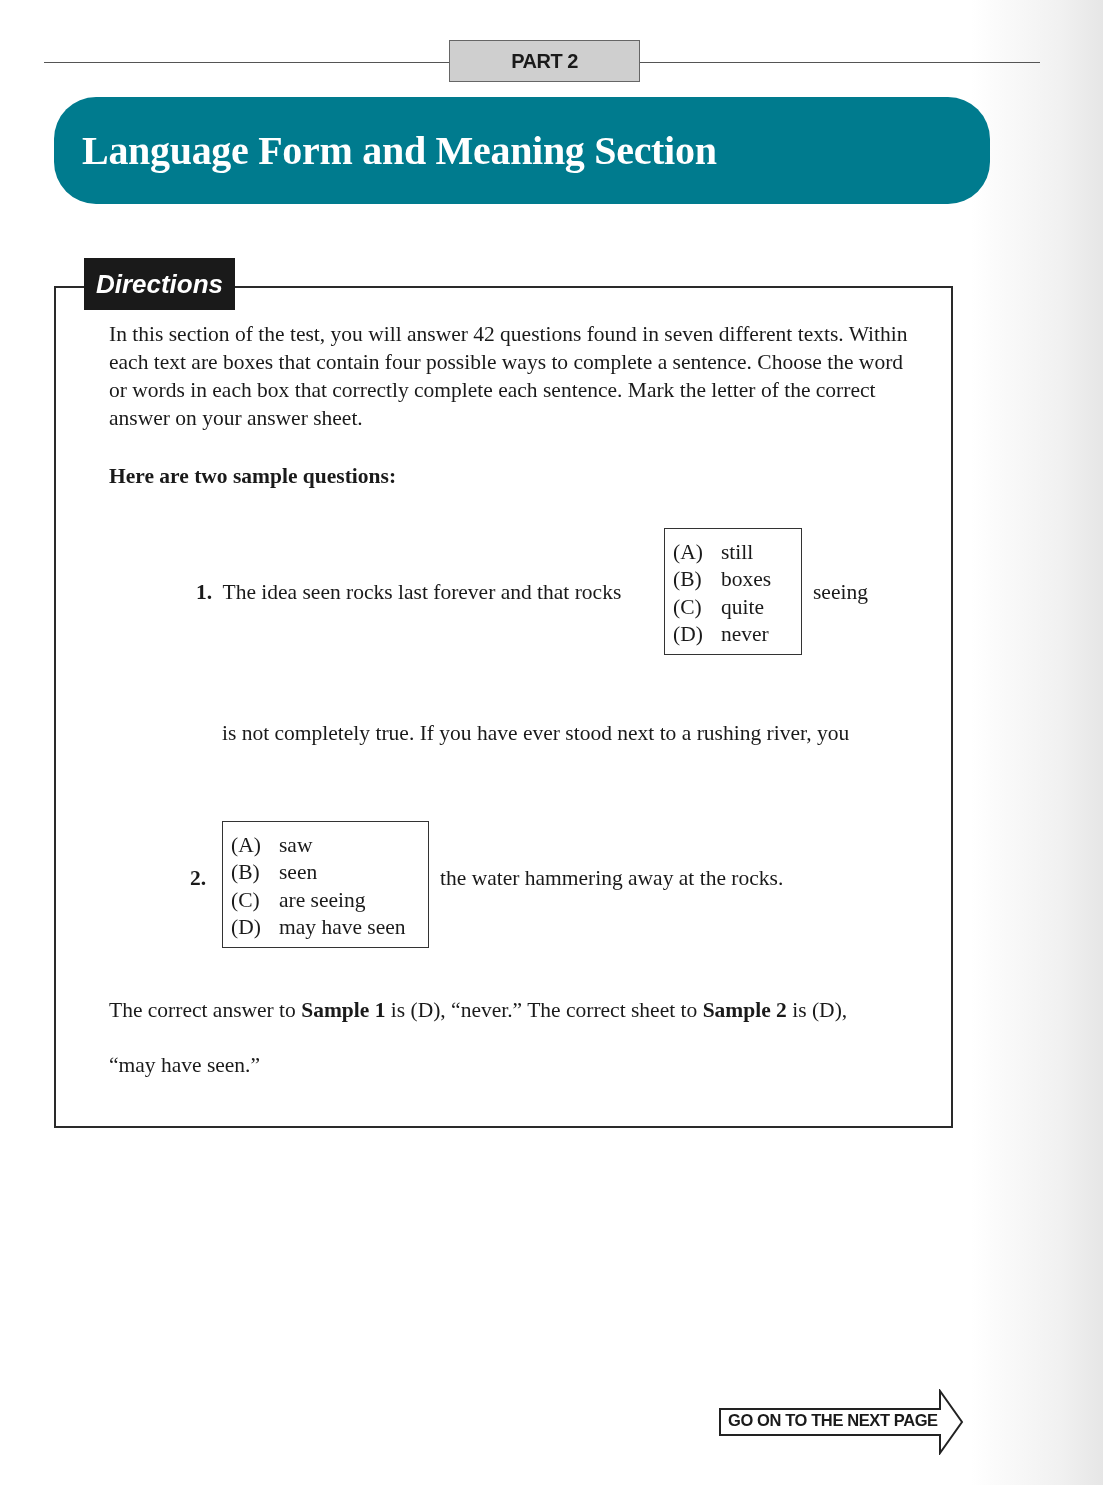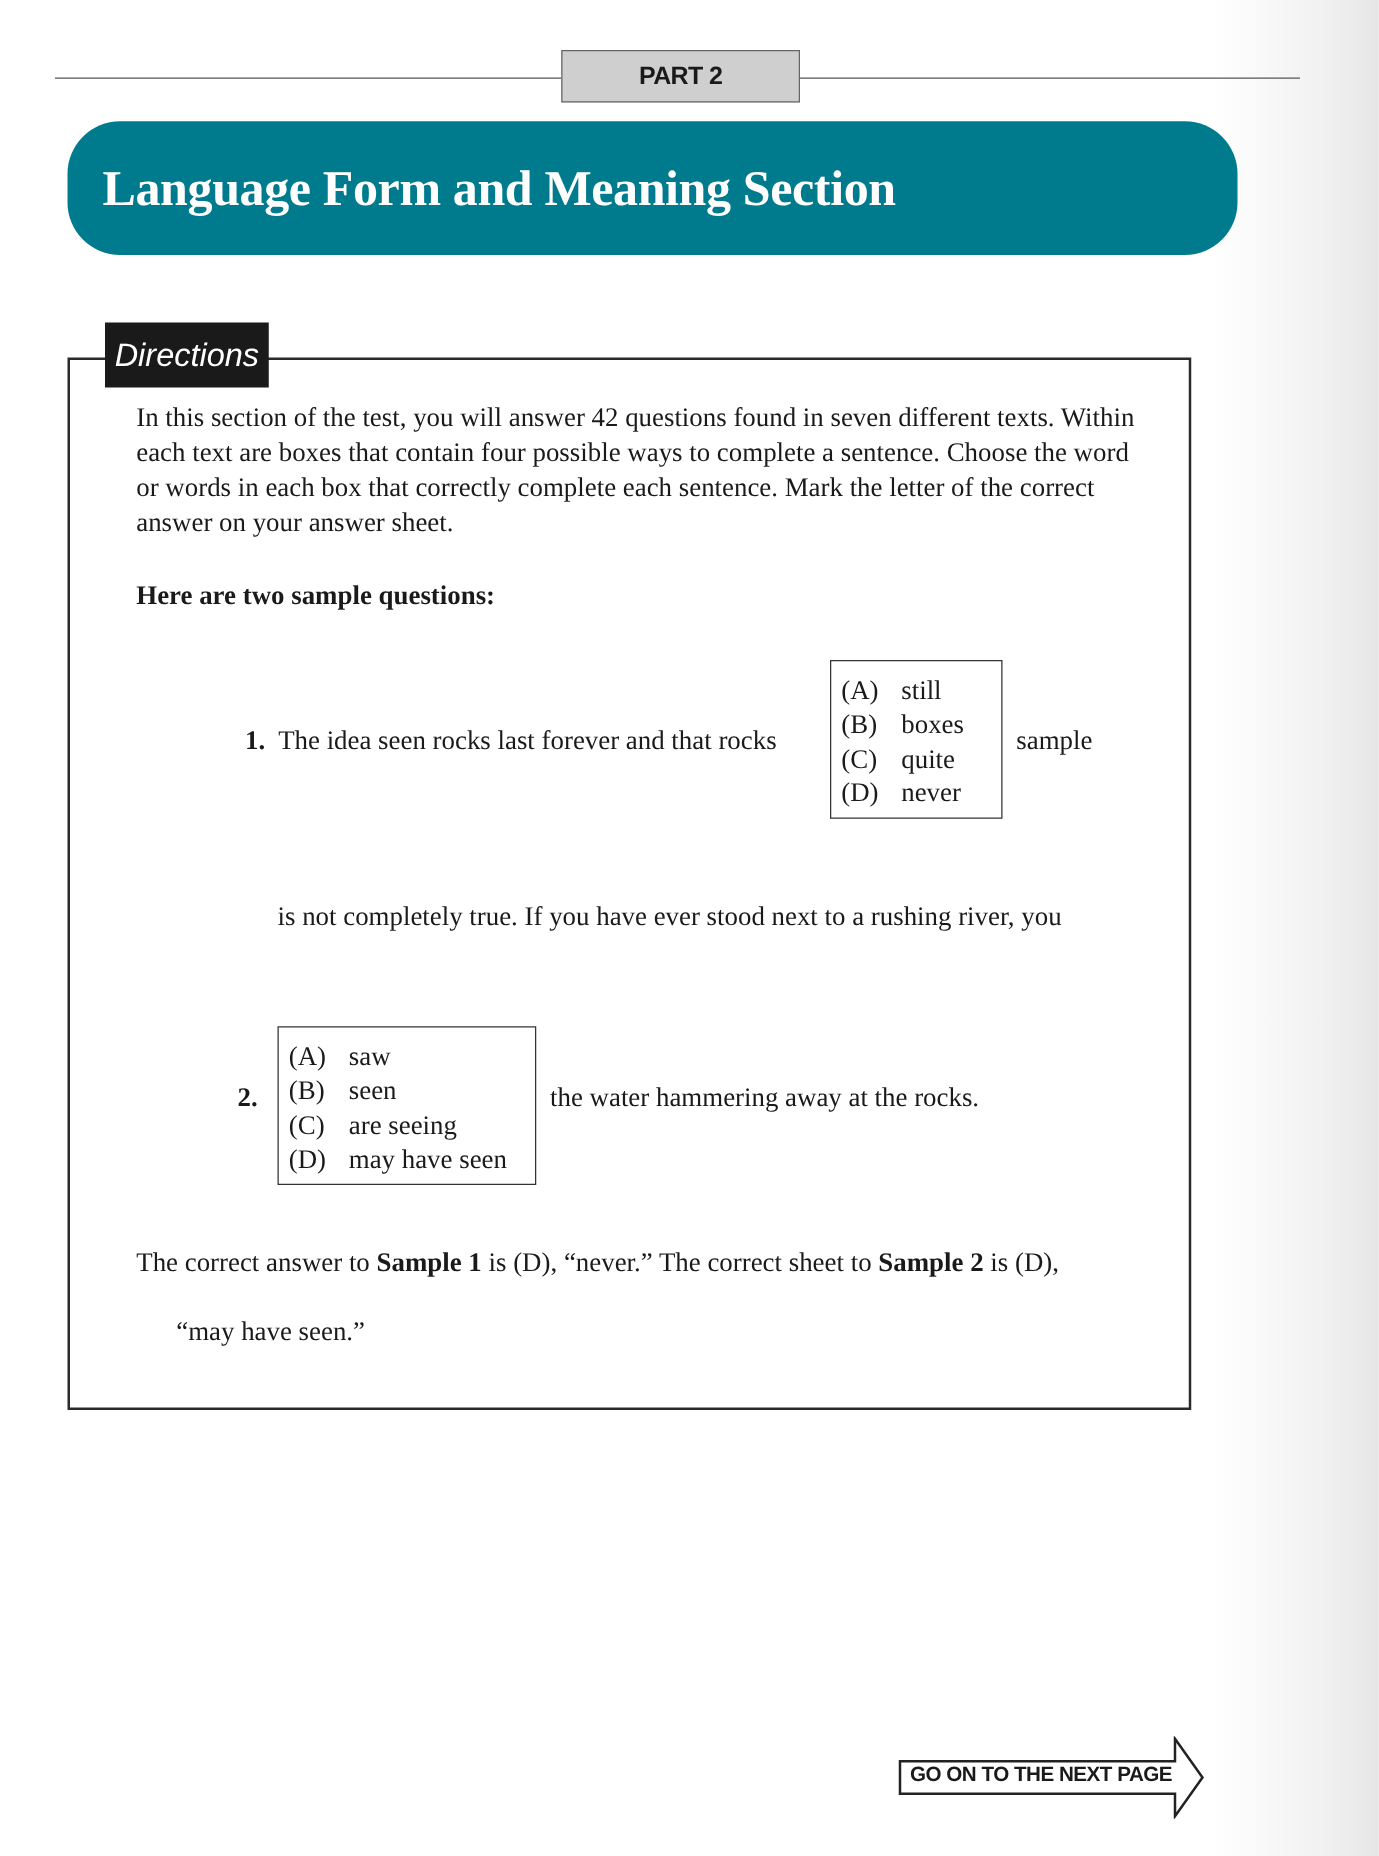--- a/index.html
+++ b/index.html
@@ -23,23 +23,23 @@
   }
   .section-title {
     margin-left: 28px; color: #fff; font-family: "Liberation Serif", serif;
     font-weight: bold; font-size: 40px; letter-spacing: -0.3px;
   }
   .dir-box {
     position: absolute; left: 54px; top: 286px; width: 899px; height: 842px;
     border: 2px solid #2a2a2a; box-sizing: border-box;
   }
   .dir-label {
-    position: absolute; left: 84px; top: 258px; width: 131px; height: 52px;
+    position: absolute; left: 84px; top: 258px; width: 151px; height: 52px;
     background: #1a1a1a; color: #fff;
-    font-family: "Liberation Sans", sans-serif; font-style: italic; font-weight: normal; font-size: 26px;
+    font-family: "Liberation Sans", sans-serif; font-style: italic; font-weight: bold; font-size: 26px;
     display: flex; align-items: center; justify-content: center;
   }
   .para {
     position: absolute; left: 109px; top: 320px; width: 810px;
     font-size: 21.5px; line-height: 28px;
   }
   .sample-intro { position: absolute; left: 109px; top: 464px; font-size: 21.5px; font-weight: bold; }
   .q-text { position: absolute; font-size: 21.5px; white-space: nowrap; }
   .q-num { font-weight: bold; }
   .opt-box {
@@ -87,21 +87,21 @@
     </div>
   <div class="opt">
       <span class="letter">(C)</span>
       <span>quite</span>
     </div>
   <div class="opt">
       <span class="letter">(D)</span>
       <span>never</span>
     </div>
 </div>
-<div class="q-text" style="left:813px; top:580px;">sample</div>
+<div class="q-text" style="left:813px; top:580px;">seeing</div>
 
 <div class="q-text" style="left:222px; top:721px;">is not completely true. If you have ever stood next to a rushing river, you</div>
 
 <div class="q-text" style="left:190px; top:866px;">
   <span class="q-num">2.</span>
 </div>
 <div class="opt-box" style="left:222px; top:821px; width:207px; height:127px;">
   <div class="opt">
       <span class="letter">(A)</span>
       <span>saw</span>
@@ -117,18 +117,18 @@
   <div class="opt">
       <span class="letter">(D)</span>
       <span>may have seen</span>
     </div>
 </div>
 <div class="q-text" style="left:440px; top:866px;">the water hammering away at the rocks.</div>
 
 <div class="answer-line" style="top:998px;">
   <span>The correct answer to </span><b>Sample 1</b><span> is (D), “never.” The correct sheet to </span><b>Sample 2</b><span> is (D),</span>
 </div>
-<div class="answer-line" style="top:1053px;margin-left:32px;">“may have seen.”</div>
+<div class="answer-line" style="top:1053px;">“may have seen.”</div>
 
 <svg class="next-arrow" viewBox="0 0 246 66">
   <polygon points="2,20 222,20 222,2 244,33 222,64 222,46 2,46" fill="#fff" stroke="#222" stroke-width="2"></polygon>
 </svg>
 <div class="next-label">GO ON TO THE NEXT PAGE</div>
 
 </body></html>

